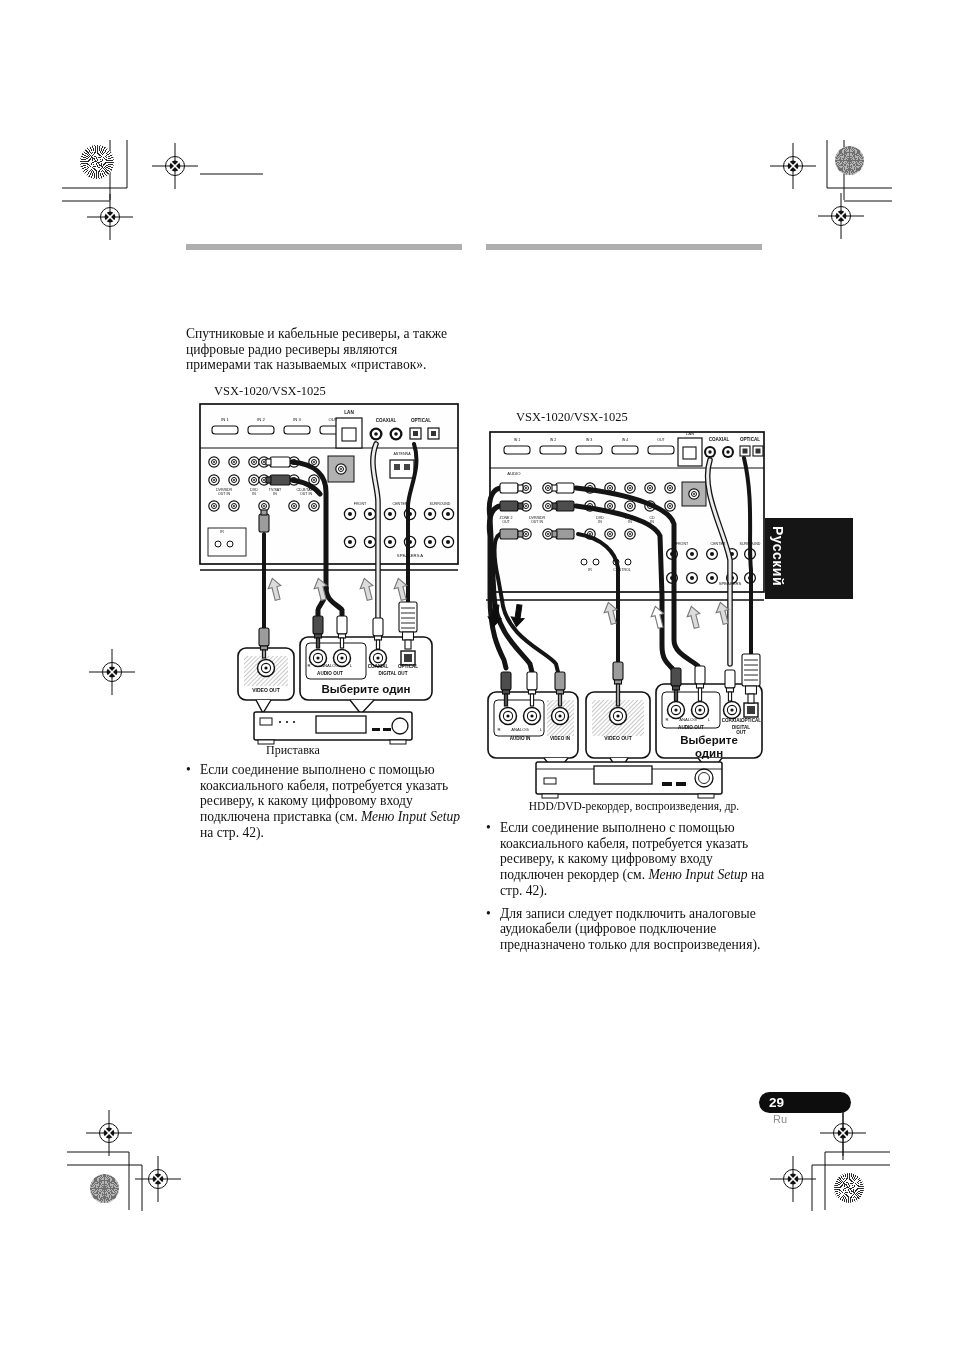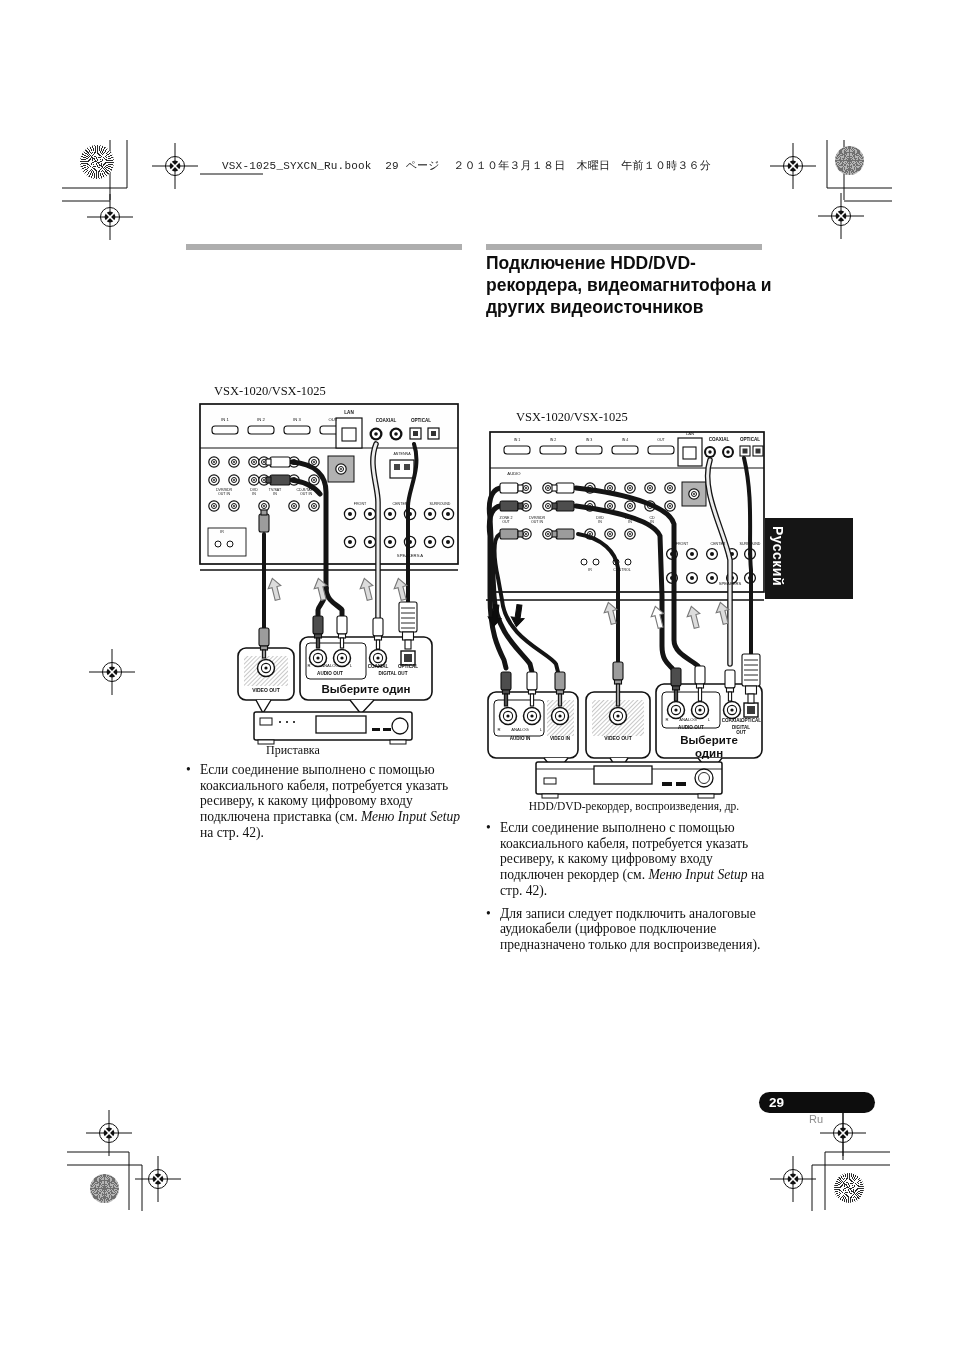--- a/index.html
+++ b/index.html
@@ -42,21 +42,21 @@
   .box{fill:#fff;stroke:#111;stroke-width:1.6;} .sub{fill:none;stroke:#111;stroke-width:1;}
   .arr-o{fill:#dcdcdc;stroke:#777;stroke-width:1.1;} .arr-w{fill:#fff;stroke:#777;stroke-width:1.1;}
   .arr-b{fill:#0d0d0d;stroke:#0d0d0d;}
   
   .lang-tab{background:#151515;color:#fff;font-family:"Liberation Sans",sans-serif;
             font-weight:700;font-size:14px;}
   .lang-tab span{writing-mode:vertical-rl;display:block;padding:8px 0 0 5px;letter-spacing:.5px;}
   .page-pill{background:#0d0d0d;border-radius:11px;color:#fff;
              font-family:"Liberation Sans",sans-serif;font-weight:700;font-size:13.5px;
              line-height:21px;padding-left:18px;box-sizing:border-box;}
-  .ru-code{color:#8f8f8f;font-family:"Liberation Sans",sans-serif;font-size:11px;margin-left:36px;}
+  .ru-code{color:#8f8f8f;font-family:"Liberation Sans",sans-serif;font-size:11px;}
 </style>
 </head>
 <body>
 
 <div class="page">
 
   <svg class="abs" style="left:0;top:0;" width="954" height="1350" viewBox="0 0 954 1350">
     <defs>
       <g id="regm">
         <line x1="-23" y1="0" x2="23" y2="0" stroke="#111" stroke-width="1"></line>
@@ -85,23 +85,25 @@
         <use href="#regm" x="158" y="1179"></use>
       <use href="#regm" x="843" y="1133"></use>
         <use href="#regm" x="793" y="1179"></use>
     </g>
   </svg>
   <div class="burst spokes abs" style="left:80px;top:145px;width:34px;height:34px;"></div>
   <div class="burst gray abs" style="left:835px;top:146px;width:29px;height:29px;"></div>
   <div class="burst gray abs" style="left:90px;top:1174px;width:29px;height:29px;"></div>
   <div class="burst spokes abs" style="left:834px;top:1173px;width:30px;height:30px;"></div>
 
-  <div class="print-header abs" style="left:222px;top:158px;">VSX-1025_SYXCN_Ru.book  29 ページ  ２０１０年３月１８日　木曜日　午前１０時３６分</div>
 
   <div class="accent-bar abs" style="left:186px;top:244px;"></div>
+  <p class="body-text abs" style="left:186px;top:326px;width:286px;margin:0;">Спутниковые и кабельные ресиверы, а также
+цифровые радио ресиверы являются
+примерами так называемых «приставок».</p>
   <span class="model-label abs" style="left:214px;top:384px;">VSX-1020/VSX-1025</span>
 
   <div class="diagram" style="left:200px;top:402px;width:258px;height:360px;">
     <svg width="258" height="360" viewBox="0 0 258 360">
       <defs>
         <g id="rjL">
             <circle r="5.2" fill="#fff" stroke="#111" stroke-width="1.2"></circle>
             <circle r="2.5" fill="none" stroke="#111" stroke-width="1"></circle>
             <circle r=".9" fill="#111"></circle>
           </g>
@@ -304,23 +306,20 @@
   </div>
 
   <ul class="notes abs" style="left:186px;top:762px;width:282px;">
     <li>
       <span class="blt">•</span>
       <span>Если соединение выполнено с помощью коаксиального кабеля, потребуется указать ресиверу, к какому цифровому входу подключена приставка (см. </span><i>Меню Input Setup</i><span> на стр. 42).</span>
     </li>
   </ul>
 
   <div class="accent-bar abs" style="left:486px;top:244px;"></div>
-  <h1 class="sec abs" style="left:486px;top:252px;width:286px;">Подключение HDD/DVD-
-рекордера, видеомагнитофона и
-других видеоисточников</h1>
   <span class="model-label abs" style="left:516px;top:410px;">VSX-1020/VSX-1025</span>
 
   <div class="diagram" style="left:486px;top:410px;width:278px;height:404px;">
     <svg width="278" height="404" viewBox="0 0 278 404">
       <defs>
         <g id="rjR">
             <circle r="5.2" fill="#fff" stroke="#111" stroke-width="1.2"></circle>
             <circle r="2.5" fill="none" stroke="#111" stroke-width="1"></circle>
             <circle r=".9" fill="#111"></circle>
           </g>
@@ -567,18 +566,18 @@
     <li>
       <span class="blt">•</span>
       <span>Для записи следует подключить аналоговые аудиокабели (цифровое подключение предназначено только для воспроизведения).</span><i></i><span></span>
     </li>
   </ul>
 
   <div class="lang-tab abs" style="left:765px;top:518px;width:88px;height:81px;">
     <span>Русский</span>
   </div>
 
-  <div class="page-pill abs" style="left:759px;top:1092px;width:116px;height:21px;padding-left:10px;">
+  <div class="page-pill abs" style="left:759px;top:1092px;width:92px;height:21px;padding-left:10px;">
     <span>29</span>
   </div>
   <span class="ru-code abs" style="left:773px;top:1113px;">Ru</span>
 
 </div>
 
 </body></html>

